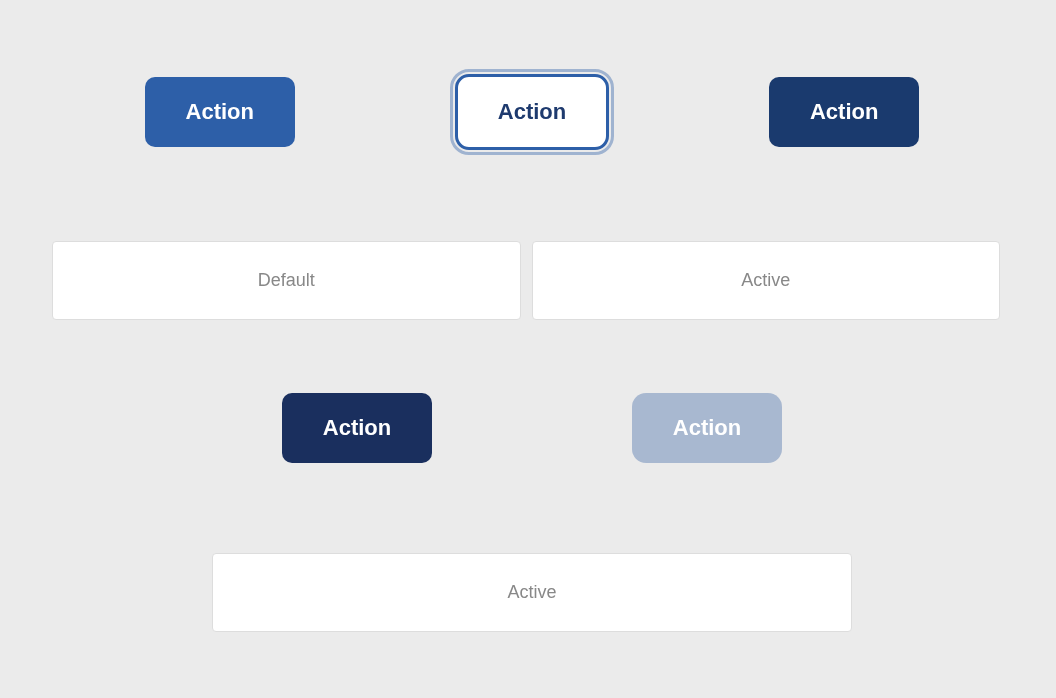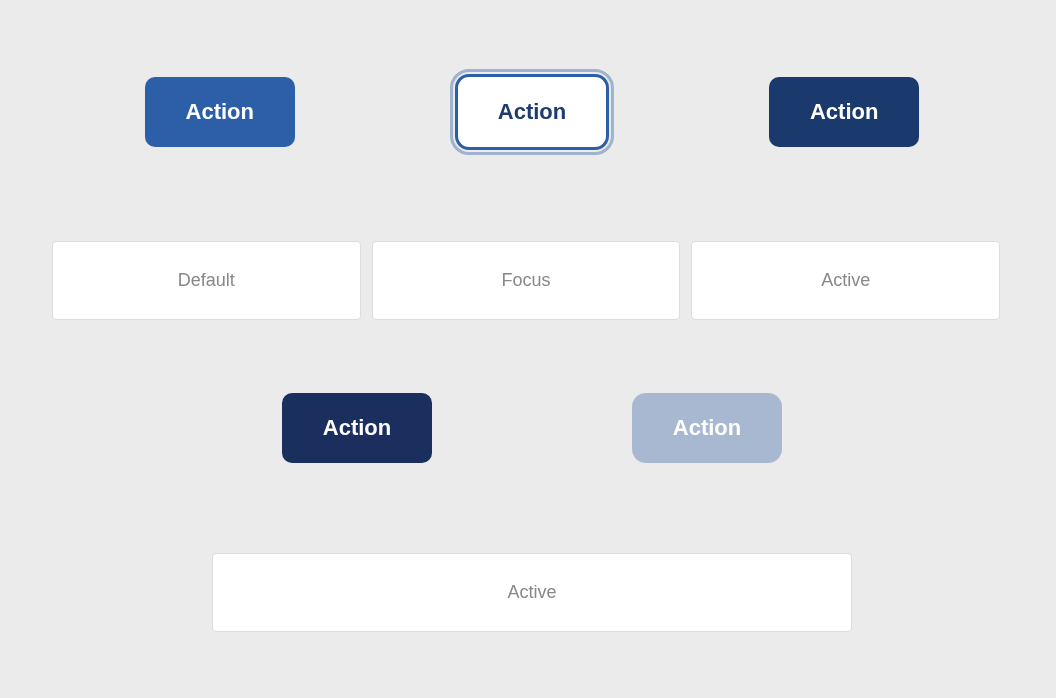--- a/index.html
+++ b/index.html
@@ -163,21 +163,20 @@
   <div class="row-1">
     <button class="btn-default">Action</button>
 
     <button class="btn-focus">Action</button>
 
     <button class="btn-hover">Action</button>
   </div>
 
   <div class="row-2">
     <div class="label-box">Default</div>
-    <div class="label-box">Focus</div>
     <div class="label-box">Active</div>
   </div>
 
   <div class="row-3">
     <button class="btn-active">Action</button>
 
     <button class="btn-disabled" disabled="">Action</button>
   </div>
 
   <div class="row-4">

